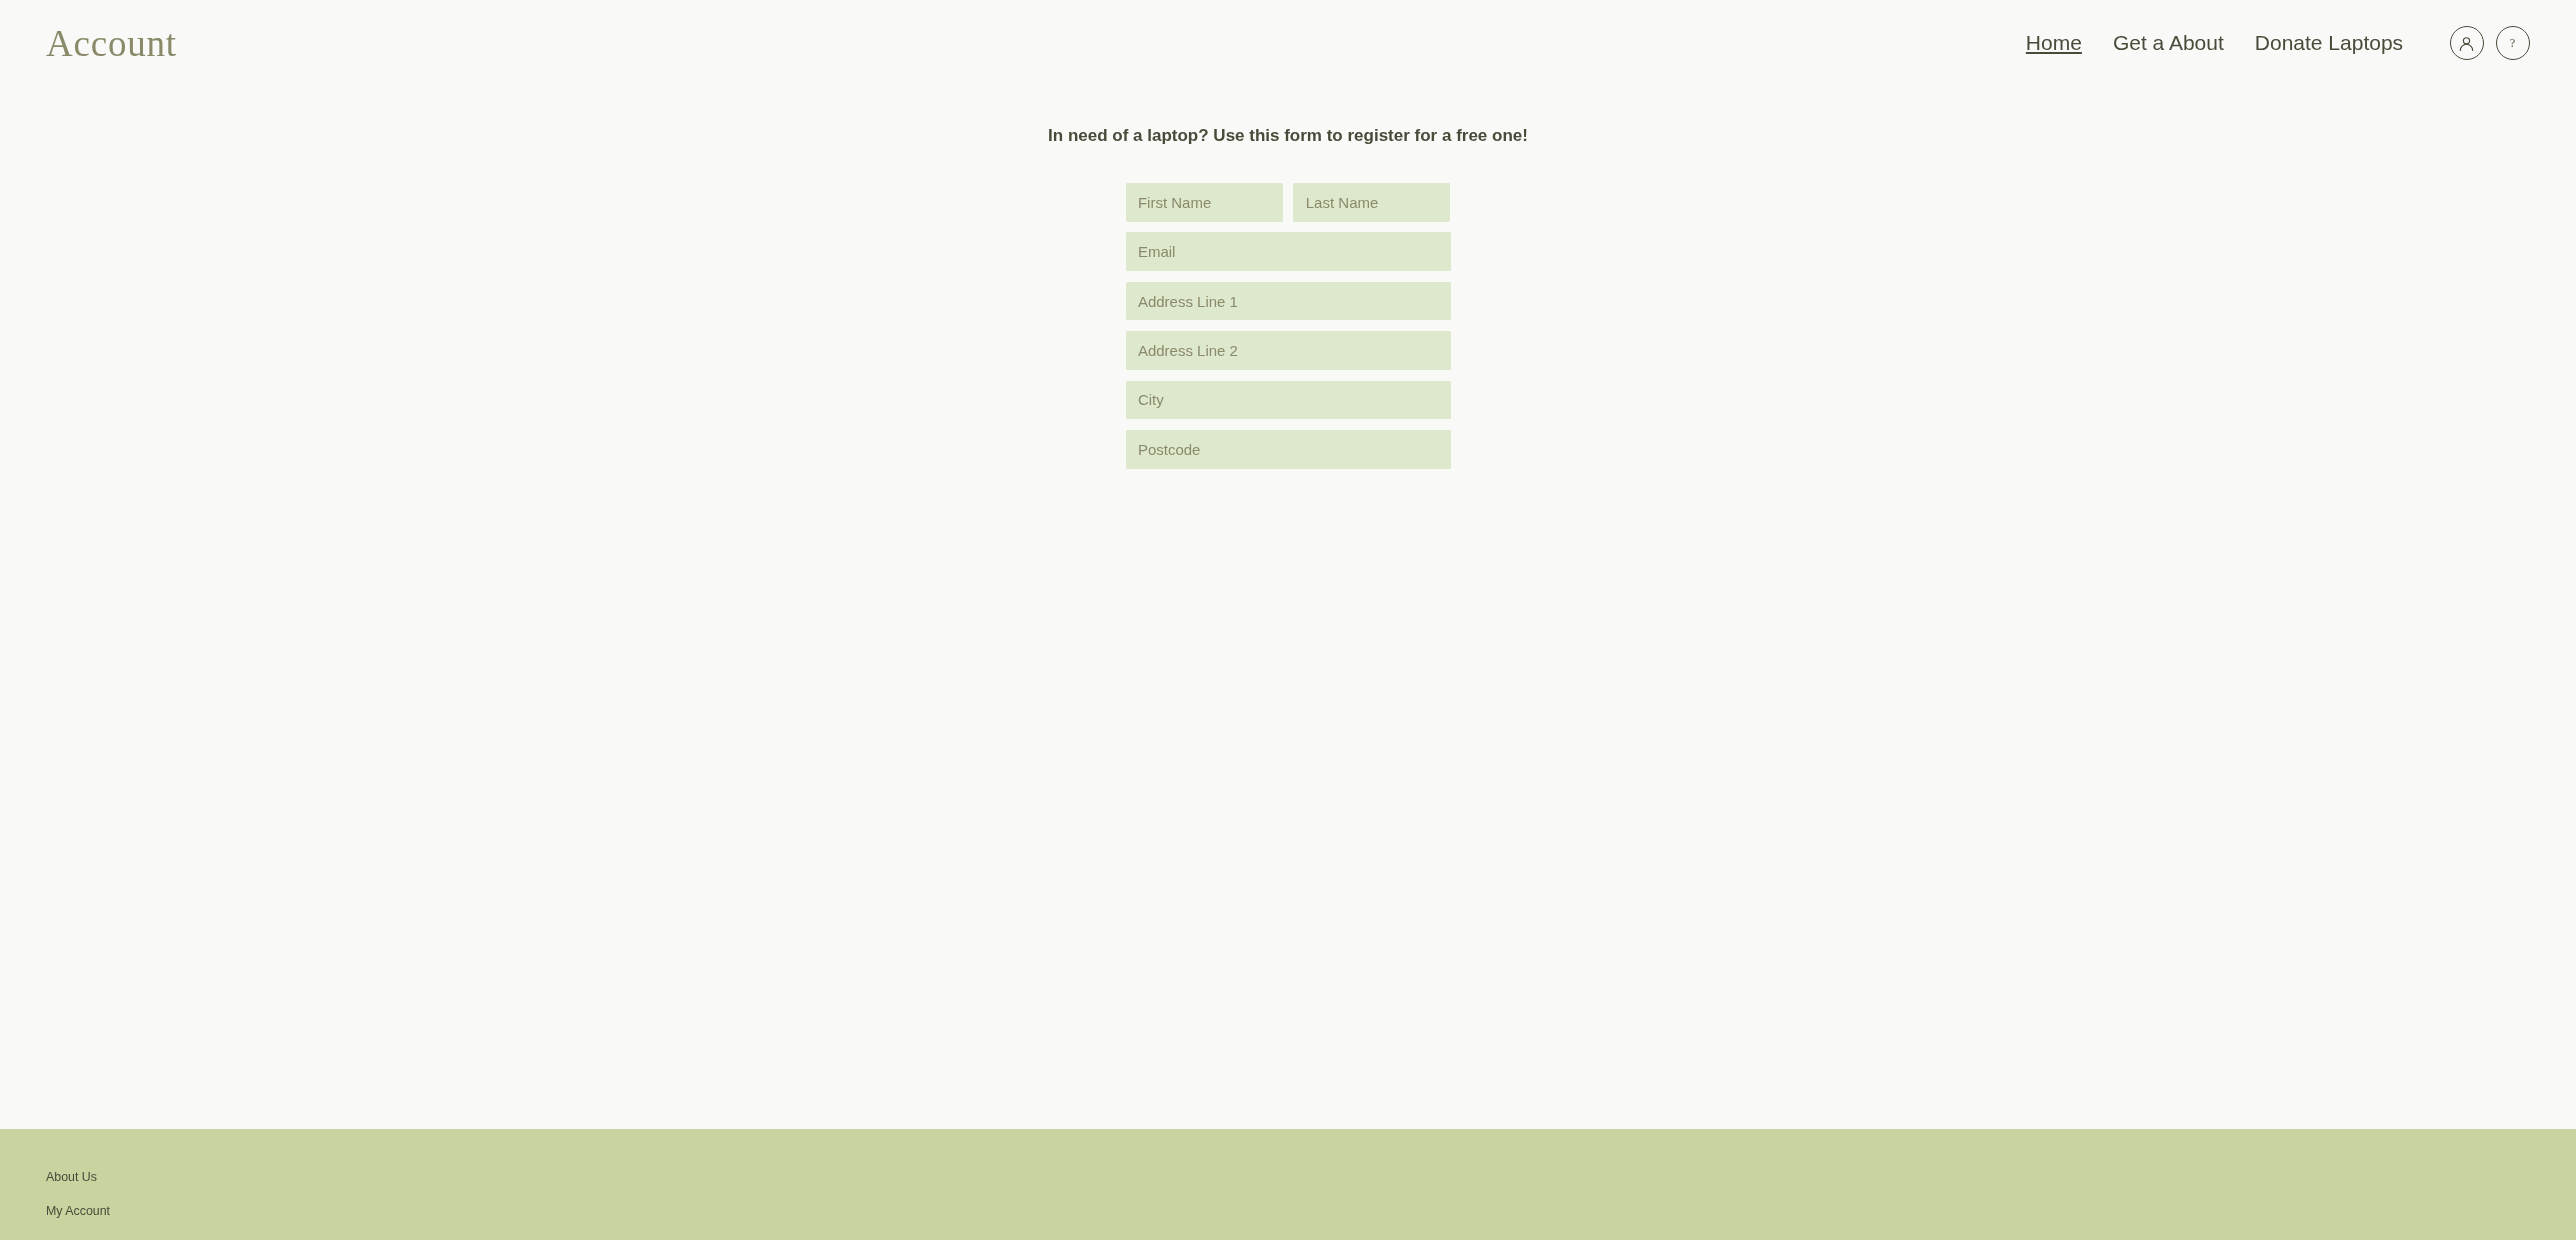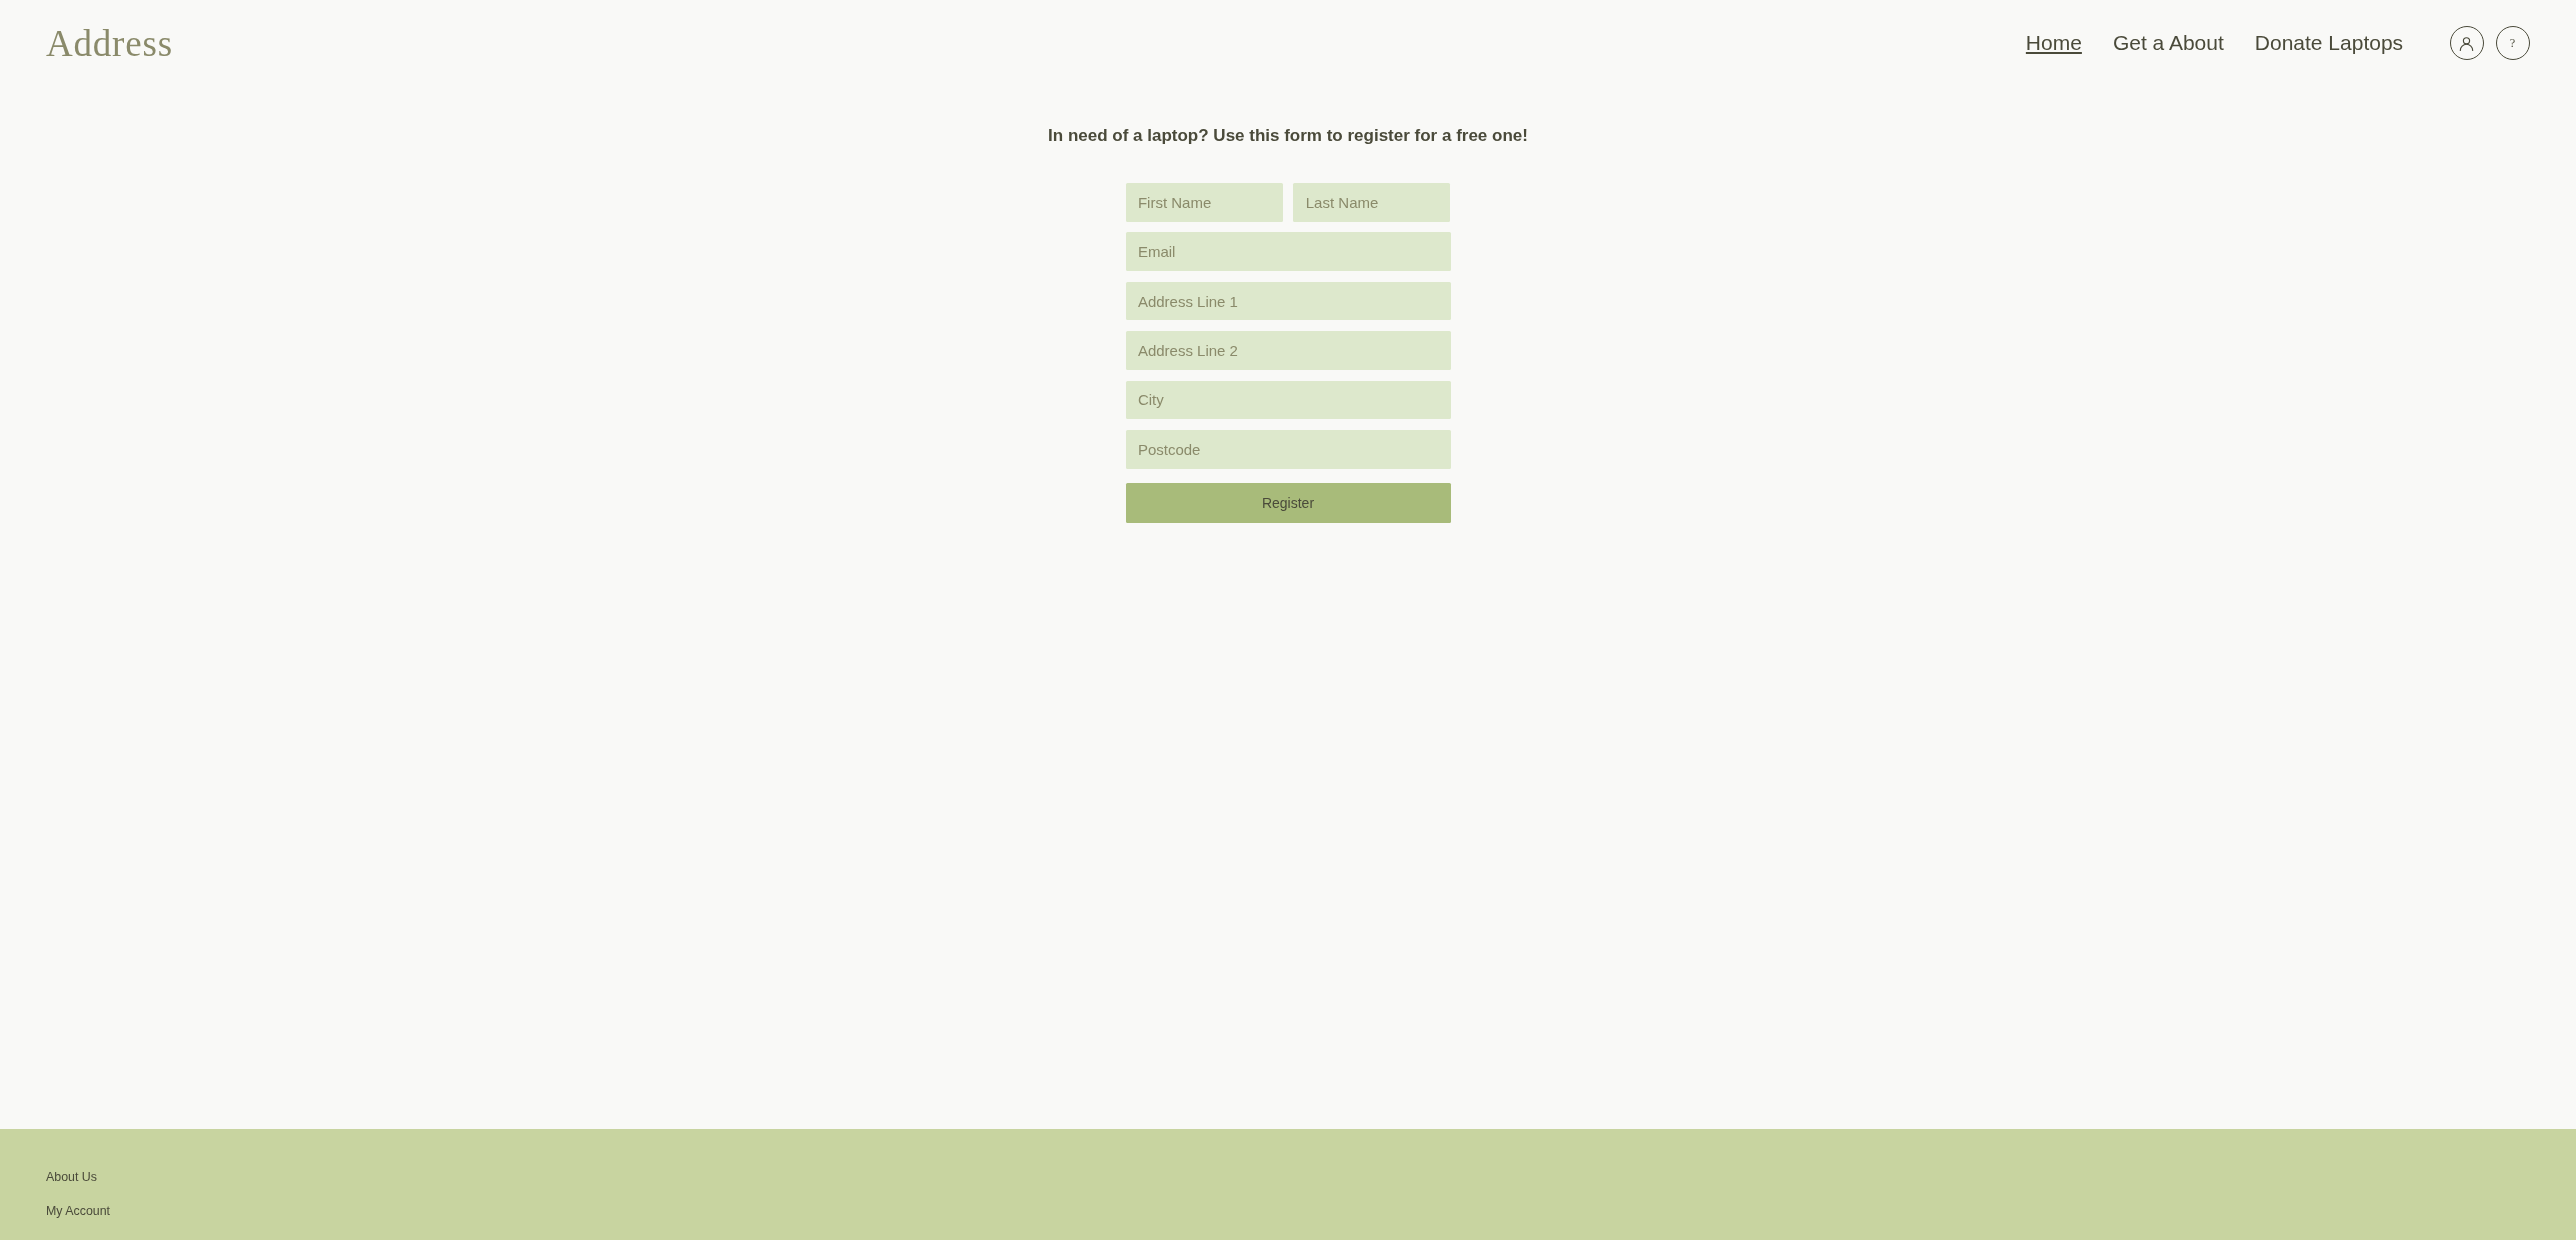--- a/index.html
+++ b/index.html
@@ -146,21 +146,21 @@
       text-decoration: none;
       font-family: Arial, sans-serif;
       margin-bottom: 6.2px;
       margin-top: 20px;
     }
   </style>
 </head>
 <body>
 
 <header>
-  <div class="logo">Address</div>
+  <div class="logo">Account</div>
   <nav>
     <a class="nav-link active" href="#">Home</a>
     <a class="nav-link" href="#">Get a About</a>
     <a class="nav-link" href="#">Donate Laptops</a>
     <div class="nav-icons">
       <div class="icon-circle">
 
         <svg width="17" height="17" viewBox="0 0 22 22" fill="none" xmlns="http://www.w3.org/2000/svg">
           <circle cx="11" cy="7.5" r="4" stroke="#4a4a3a" stroke-width="1.5"></circle>
           <path d="M3 20c0-4.418 3.582-8 8-8s8 3.582 8 8" stroke="#4a4a3a" stroke-width="1.5" stroke-linecap="round"></path>
@@ -187,21 +187,20 @@
     <input class="form-input" type="email" placeholder="Email" style="">
 
     <input class="form-input" type="text" placeholder="Address Line 1" style="">
 
     <input class="form-input" type="text" placeholder="Address Line 2" style="">
 
     <input class="form-input" type="text" placeholder="City" style="">
 
     <input class="form-input" type="text" placeholder="Postcode" style="">
 
-    <button class="btn-register" type="submit">Register</button>
   </form>
 </main>
 
 <footer>
   <a class="footer-link" href="#">About Us</a>
   <a class="footer-link" href="#">My Account</a>
 </footer>
 
 
 </body></html>

